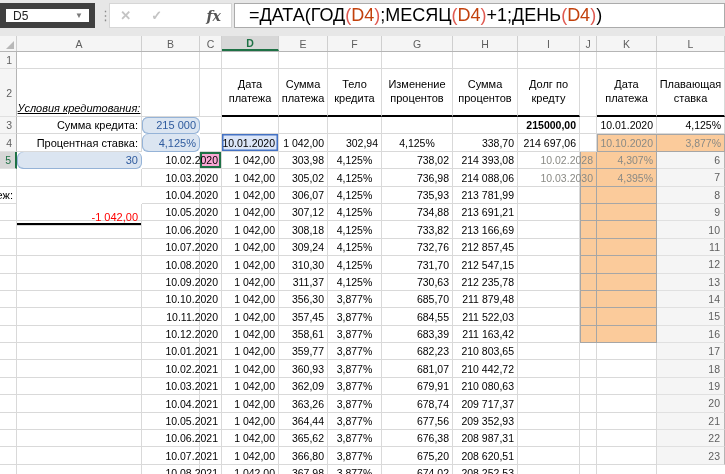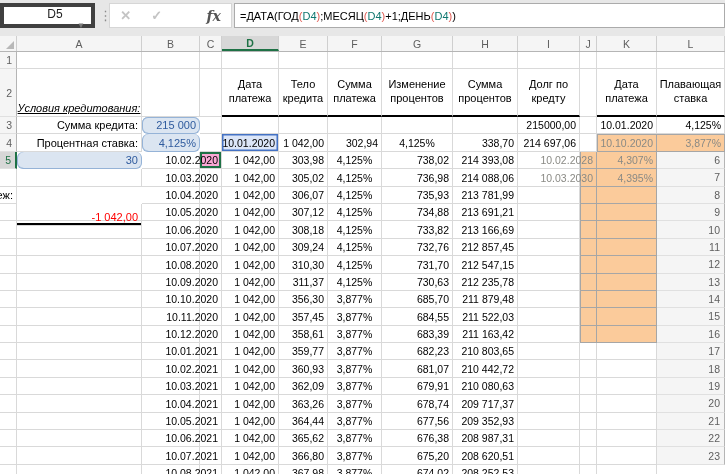--- a/index.html
+++ b/index.html
@@ -6,37 +6,37 @@
   html,body { background:#fff; }
   #app {
     position:relative; width:725px; height:474px; overflow:hidden;
     background:#fff; font-family:"Liberation Sans", sans-serif;
     -webkit-font-smoothing:antialiased;
   }
   
   .topbar { position:absolute; top:0; left:0; right:0; height:36px; background:#E7E7E7; }
   .namebox {
     position:absolute; left:0; top:3px; width:95px; height:25px; background:#fff;
-    border:4px solid #404040; display:flex; align-items:center; padding-left:15px;
-    font-size:12px; color:#222;flex-direction:column;
+    border:6px solid #404040; display:flex; align-items:center; padding-left:7px;
+    font-size:12px; color:#222;
   }
   .nb-arrow { margin-left:auto; padding:0 6px 0 4px; color:#7A7A7A; font-size:8px; }
   .dots { position:absolute; left:99px; top:6px; color:#8A8A8A; font-size:13px; line-height:19px; }
   .fbtns {
     position:absolute; left:109px; top:3px; width:123px; height:25px; background:#fff;
     border:1px solid #D6D6D6; display:flex; align-items:center; justify-content:space-around;
   }
   .fb-x,.fb-ok { color:#C4C4C4; font-size:13px; font-weight:bold; }
   .fb-fx { color:#555; font-style:italic; font-weight:bold; font-size:14px; font-family:"DejaVu Serif", serif;margin-left:24px; }
   .formulabox {
     position:absolute; left:234px; top:3px; right:0; height:25px; background:#fff;
-    border:1px solid #ABABAB; display:flex; align-items:center; padding-left:5px;
-    font-size:11px; white-space:pre;
-  }
-  .c-k { color:#000; } .c-r { color:#E05A52; } .c-b { color:#0f766e; }
+    border:1px solid #ABABAB; display:flex; align-items:center; padding-left:14px;
+    font-size:18px; white-space:pre;
+  }
+  .c-k { color:#000; } .c-r { color:#E05A52; } .c-b { color:#c2410c; }
   
   .colstrip {
     position:absolute; top:36px; left:0; width:725px; height:16px; display:flex;
     background:#F5F5F5; border-bottom:1px solid #B5B5B5;
   }
   .corner { position:relative; width:17px; border-right:1px solid #CFCFCF; }
   .corner::after {
     content:""; position:absolute; right:2px; bottom:2px;
     border-left:8px solid transparent; border-bottom:8px solid #B8B8B8;
   }
@@ -72,21 +72,21 @@
     border-right-color:#95B3D7; border-bottom-color:#95B3D7;
   }
   .blue.bl { box-shadow:inset 1px 0 0 #95B3D7;border-radius:6px; }
   .blue.bt.bl { box-shadow:inset 1px 0 0 #95B3D7, inset 0 1px 0 #95B3D7; }
   .payment { color:#FF0000; justify-content:flex-end; font-size:11px; box-shadow:inset 0 0 0 2px #000; z-index:1;margin-top:36px; }
   .th {
     font-weight:400; font-size:11px; white-space:normal; text-align:center;
     justify-content:center; align-items:center; line-height:1.25;
     border-bottom:2px solid #000; padding:1px 2px;
   }
-  .bold { font-weight:400; }
+  .bold { font-weight:700; }
   .orange { background:#FBCB9B; color:#8A8A85; border-right-color:#A6A6A6; border-bottom-color:#A6A6A6; }
   .orange.ol { box-shadow:inset 1px 0 0 #A6A6A6; }
   .orange.ot { box-shadow:inset 0 1px 0 #A6A6A6; }
   .orange.ol.ot { box-shadow:inset 1px 0 0 #A6A6A6, inset 0 1px 0 #A6A6A6; }
   .sel-ref { background:#DCE6F8; box-shadow:inset 0 0 0 1.5px #4472C4; z-index:2; }
   .sel-active { background:#f9a8d4; box-shadow:inset 0 0 0 2px #1E7145; z-index:2; }
 </style>
 </head>
 <body>
 
@@ -134,22 +134,22 @@
       <div class="cell"></div>
       <div class="cell"></div>
       <div class="cell"></div>
       <div class="cell"></div>
       <div class="cell"></div>
       <div class="rh">2</div>
       <div class="cell cond-title">Условия кредитования:</div>
       <div class="cell"></div>
       <div class="cell"></div>
       <div class="cell th">Дата платежа</div>
+      <div class="cell th">Сумма платежа</div>
       <div class="cell th">Тело кредита</div>
-      <div class="cell th">Сумма платежа</div>
       <div class="cell th">Изменение процентов</div>
       <div class="cell th">Сумма процентов</div>
       <div class="cell th">Долг по кредту</div>
       <div class="cell"></div>
       <div class="cell th">Дата платежа</div>
       <div class="cell th">Плавающая ставка</div>
       <div class="rh">3</div>
       <div class="cell al-r f11">Сумма кредита:</div>
       <div class="cell blue bt bl">215 000</div>
       <div class="cell"></div>

